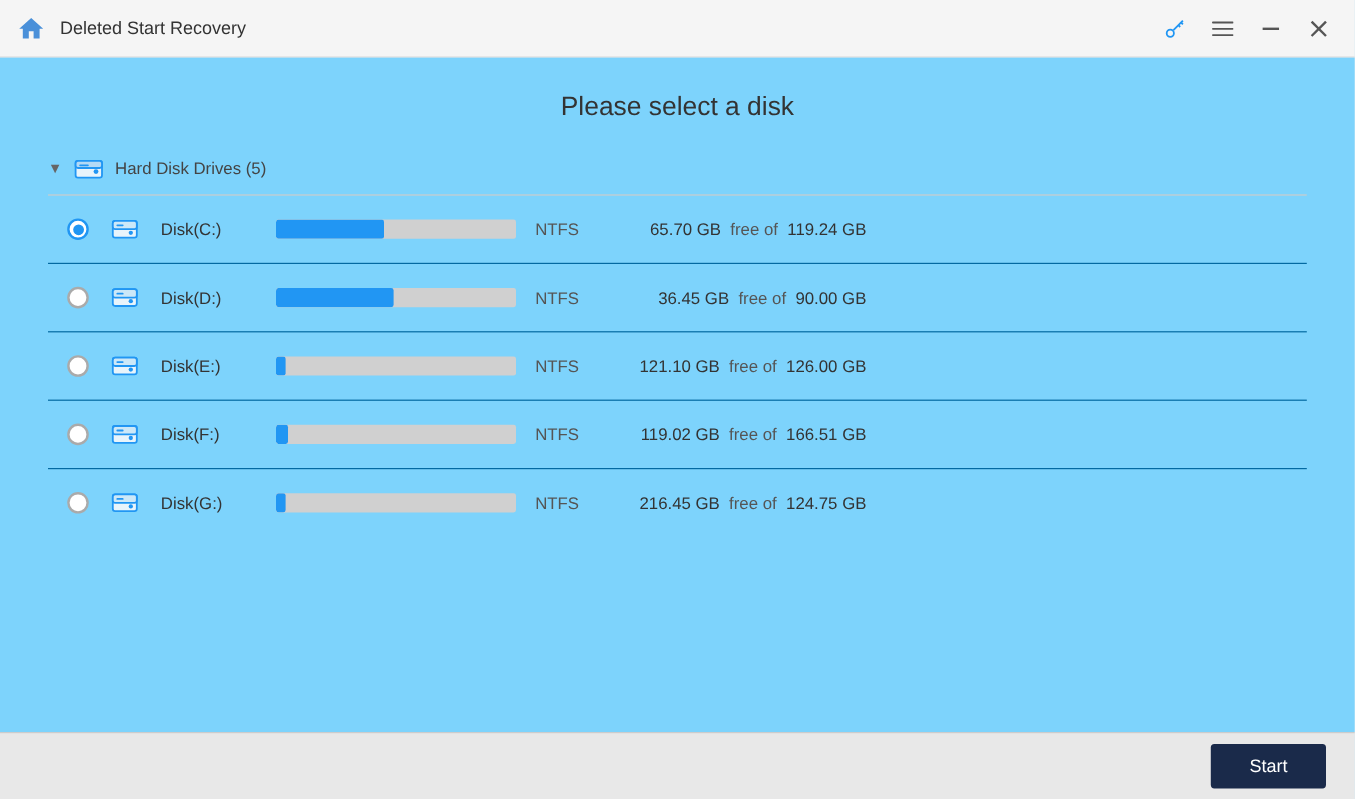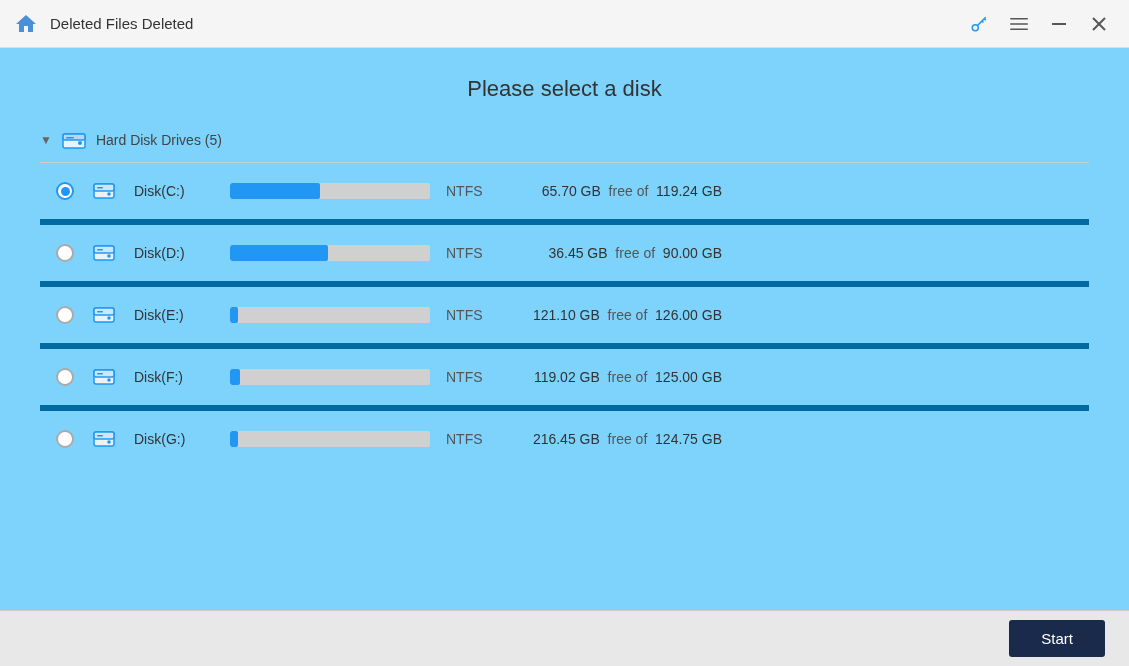--- a/index.html
+++ b/index.html
@@ -102,21 +102,21 @@
       border: none;
       border-top: 1px solid #ccc;
       margin: 0;
     }
 
     
     .disk-row {
       display: flex;
       align-items: center;
       padding: 14px 0 14px 16px;
-      border-bottom: 6px solid #0369a1;
+      border-bottom: 1px solid #0369a1;
       gap: 16px;
     }
     .disk-row:last-child { border-bottom: none; }
 
     .radio-btn {
       width: 18px;
       height: 18px;
       border-radius: 50%;
       border: 2px solid #aaa;
       display: flex;
@@ -203,21 +203,21 @@
   </style>
 </head>
 <body>
 
 <div class="titlebar">
   <div class="titlebar-icon">
     <svg width="24" height="24" viewBox="0 0 24 24" fill="none">
       <path d="M10 20v-6h4v6h5v-8h3L12 3 2 12h3v8z" fill="#4a90d9"></path>
     </svg>
   </div>
-  <span class="titlebar-title">Deleted Files Deleted</span>
+  <span class="titlebar-title">Deleted Start Recovery</span>
   <div class="titlebar-controls">
     <button class="titlebar-btn" title="License">
       <svg width="18" height="18" viewBox="0 0 24 24" fill="none" stroke="#2196F3" stroke-width="2">
         <circle cx="7" cy="17" r="4"></circle>
         <path d="M10.5 13.5L21 3"></path>
         <path d="M19 5l2 2"></path>
         <path d="M16 8l2 2"></path>
       </svg>
     </button>
     <button class="titlebar-btn" title="Menu">
@@ -326,21 +326,21 @@
         <circle cx="19" cy="17" r="1.8" fill="#2196F3"></circle>
       </svg>
       <span class="disk-name">Disk(F:)</span>
       <div class="progress-bar-container">
         <div class="progress-bar-fill" style="width:5%"></div>
       </div>
       <span class="fs-type">NTFS</span>
       <span class="disk-size-info">
         <span class="free-gb">119.02 GB</span>
         &nbsp;free of&nbsp;
-        <span class="total-gb">125.00 GB</span>
+        <span class="total-gb">166.51 GB</span>
       </span>
     </div>
         <div class="disk-row">
       <div class="radio-btn "></div>
       <svg class="disk-svg" viewBox="0 0 28 28" fill="none">
         <rect x="4" y="7" width="20" height="14" rx="2" fill="#e8f4fb" stroke="#2196F3" stroke-width="1.5"></rect>
         <rect x="4" y="7" width="20" height="7" rx="2" fill="#cce8f8" stroke="#2196F3" stroke-width="1.5"></rect>
         <rect x="7" y="10" width="6" height="1.5" rx="0.75" fill="#2196F3"></rect>
         <circle cx="19" cy="17" r="1.8" fill="#2196F3"></circle>
       </svg>

